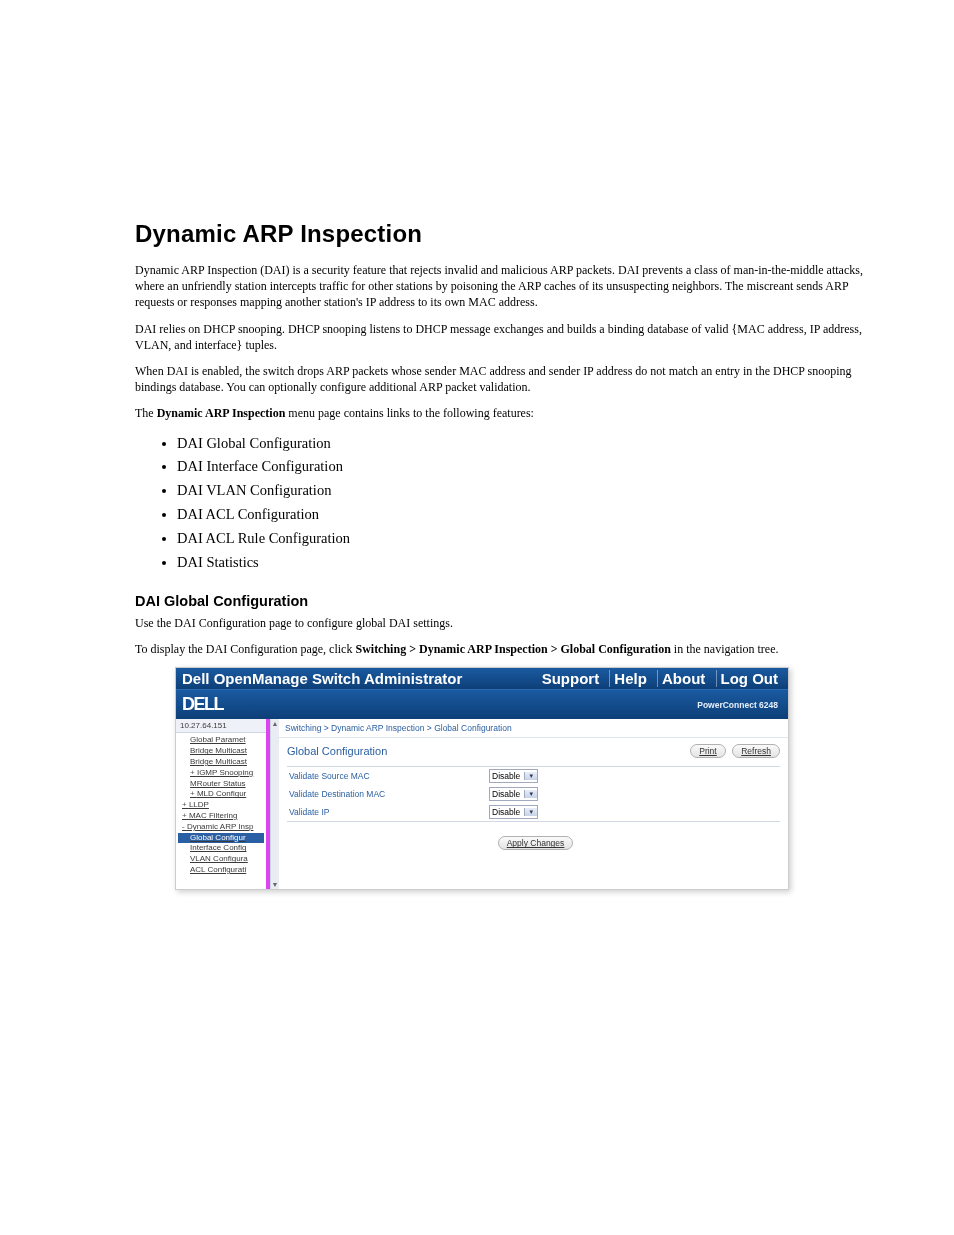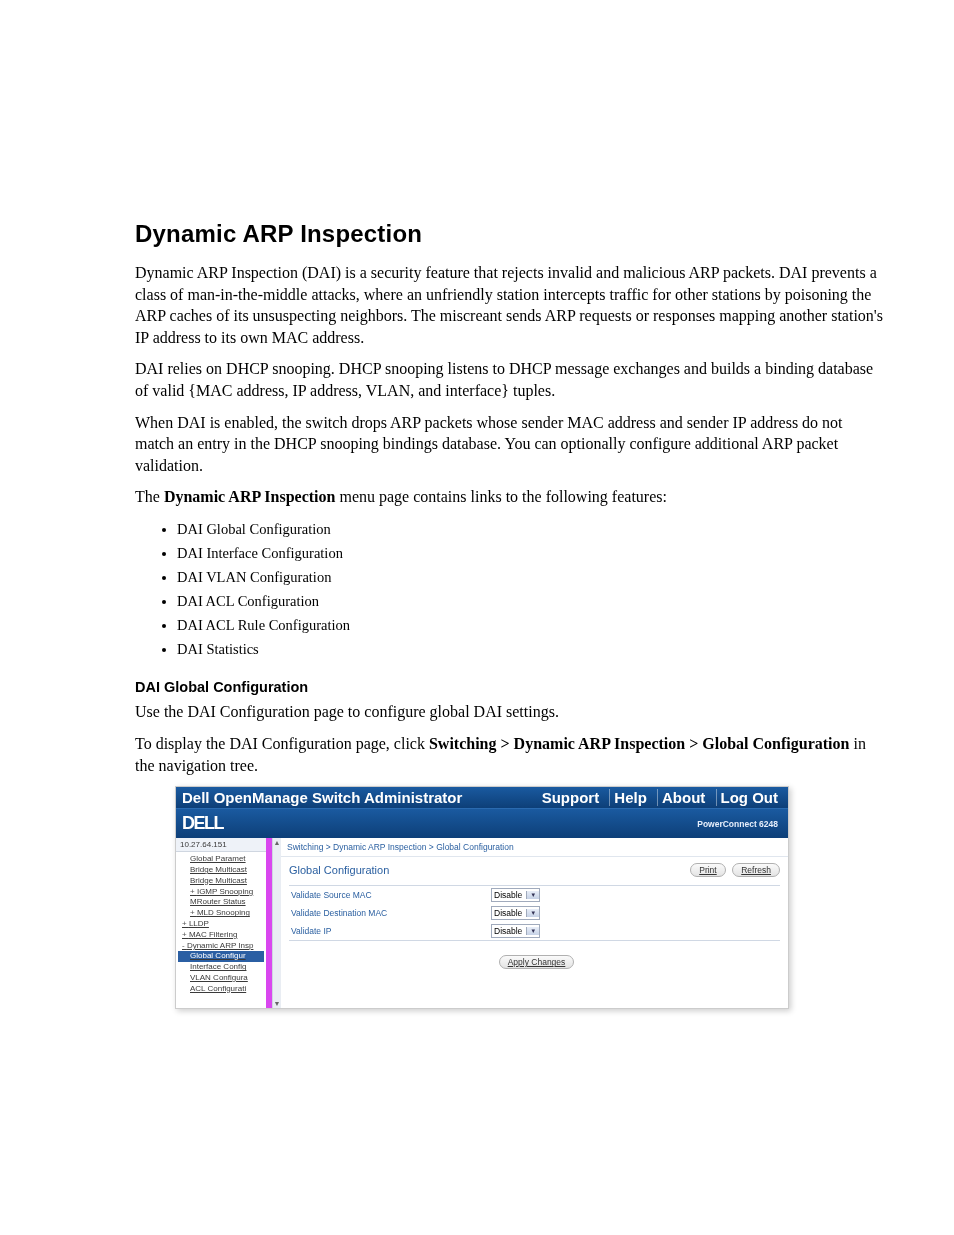--- a/index.html
+++ b/index.html
@@ -15,21 +15,21 @@
     box-sizing: border-box;
   }
   h1 {
     font-family: Arial, Helvetica, sans-serif;
     font-weight: bold;
     font-size: 24px;
     margin: 0 0 14px 0;
     letter-spacing: 0.2px;
   }
   p {
-    font-size: 16px;
+    font-size: 12px;
     line-height: 1.35;
     margin: 0 0 10px 0;
   }
   ul.features {
     margin: 4px 0 14px 42px;
     padding: 0;
   }
   ul.features li {
     font-size: 14.5px;
     line-height: 1.65;
@@ -99,21 +99,21 @@
     color: #e6eefb;
     font-weight: bold;
   }
   .ss-body {
     display: flex;
     background: #fff;
     min-height: 170px;
   }
   .ss-sidebar {
     width: 90px;
-    border-right: 6px solid #d946ef;
+    border-right: 4px solid #d946ef;
     padding: 0;
     font-size: 8px;
     color: #3a3a3a;
   }
   .ss-ip {
     background: #eef2f8;
     padding: 2px 4px;
     border-bottom: 1px solid #cfd6e0;
     font-size: 8px;
   }
@@ -278,21 +278,21 @@
     </div>
     <div class="ss-body">
       <div class="ss-sidebar">
         <div class="ss-ip">10.27.64.151</div>
         <div class="ss-tree">
           <div class="lvl2">Global Paramet</div>
           <div class="lvl2">Bridge Multicast</div>
           <div class="lvl2">Bridge Multicast</div>
           <div class="lvl2 exp">IGMP Snooping</div>
           <div class="lvl2">MRouter Status</div>
-          <div class="lvl2 exp">MLD Snooping</div>
+          <div class="lvl2 exp">MLD Configur</div>
           <div class="lvl1 exp">LLDP</div>
           <div class="lvl1 exp">MAC Filtering</div>
           <div class="lvl1 col">Dynamic ARP Insp</div>
           <div class="lvl2 sel">Global Configur</div>
           <div class="lvl2">Interface Config</div>
           <div class="lvl2">VLAN Configura</div>
           <div class="lvl2">ACL Configurati</div>
         </div>
       </div>
       <div class="ss-scroll">

